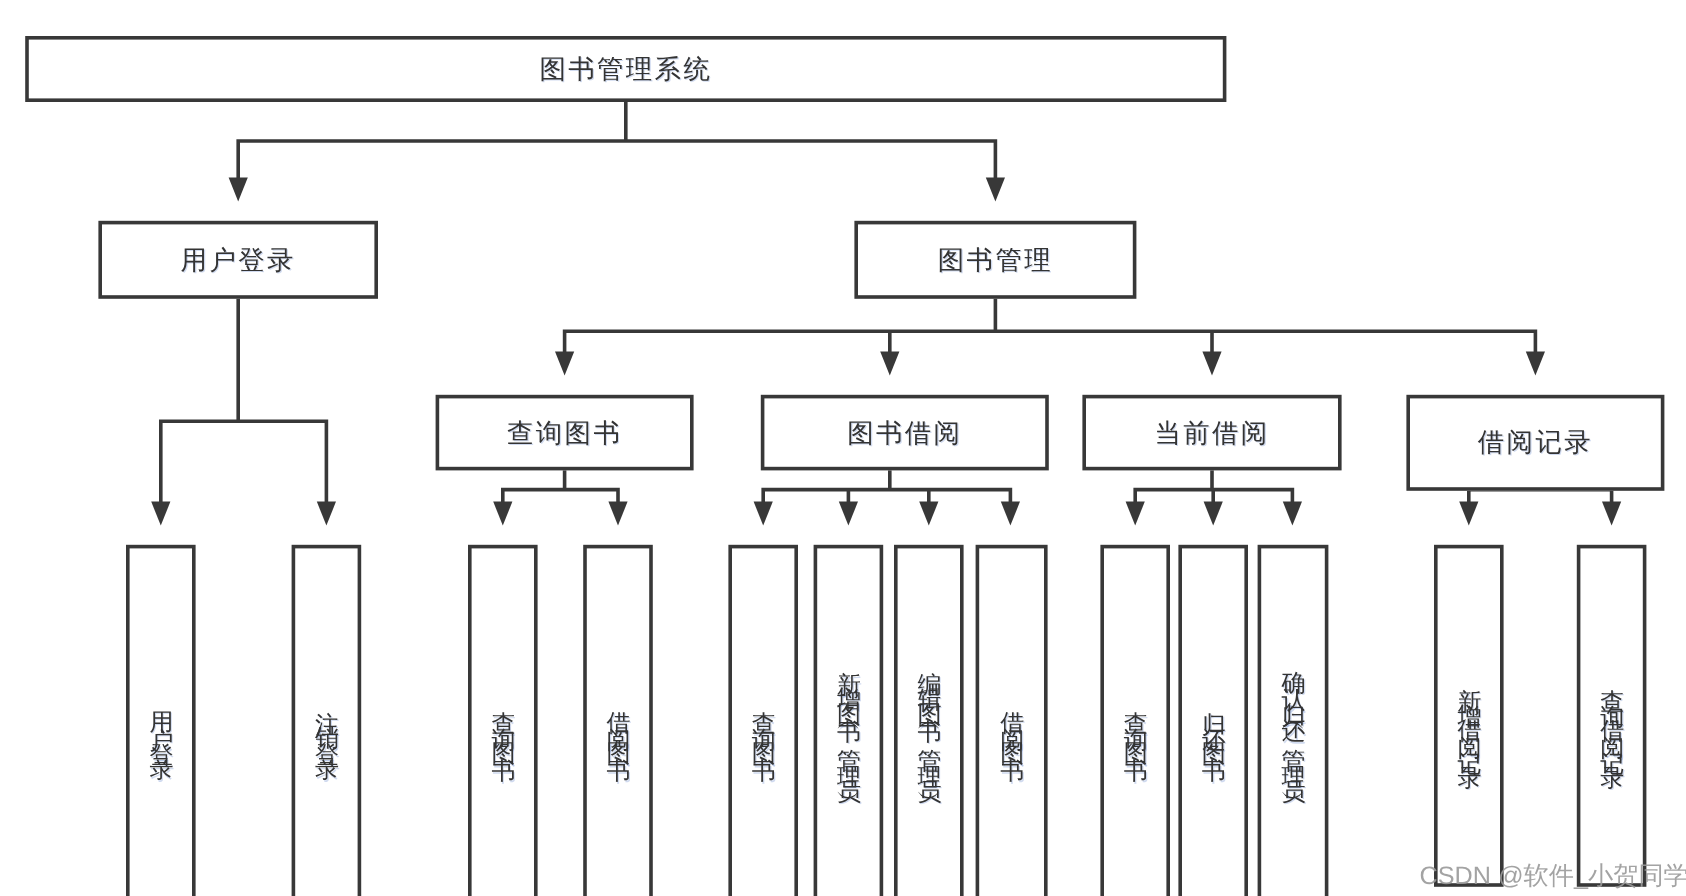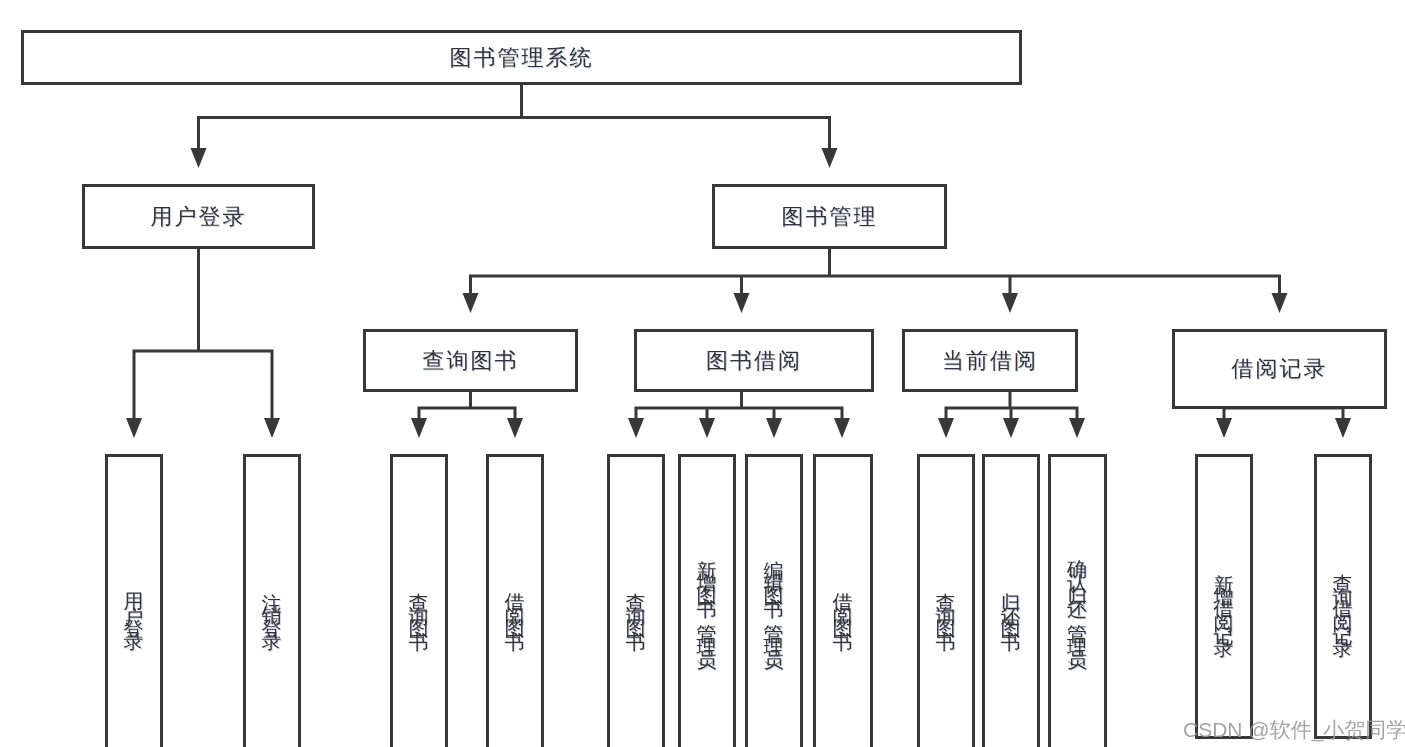--- a/index.html
+++ b/index.html
@@ -107,21 +107,21 @@
   <div class="node" style="left:712px;top:168px;width:235px;height:65px">
     <span class="hlbl">图书管理</span>
   </div>
 
   <div class="node" style="left:363px;top:313px;width:215px;height:63px">
     <span class="hlbl">查询图书</span>
   </div>
   <div class="node" style="left:634px;top:313px;width:240px;height:63px">
     <span class="hlbl">图书借阅</span>
   </div>
-  <div class="node" style="left:902px;top:313px;width:176px;height:63px">
+  <div class="node" style="left:902px;top:313px;width:216px;height:63px">
     <span class="hlbl">当前借阅</span>
   </div>
   <div class="node" style="left:1172px;top:313px;width:215px;height:80px">
     <span class="hlbl">借阅记录</span>
   </div>
 
   <div class="node" style="left:105px;top:438px;width:58px;height:297px">
     <span class="vlbl">用户登录</span>
   </div>
   <div class="node" style="left:243px;top:438px;width:58px;height:297px">

